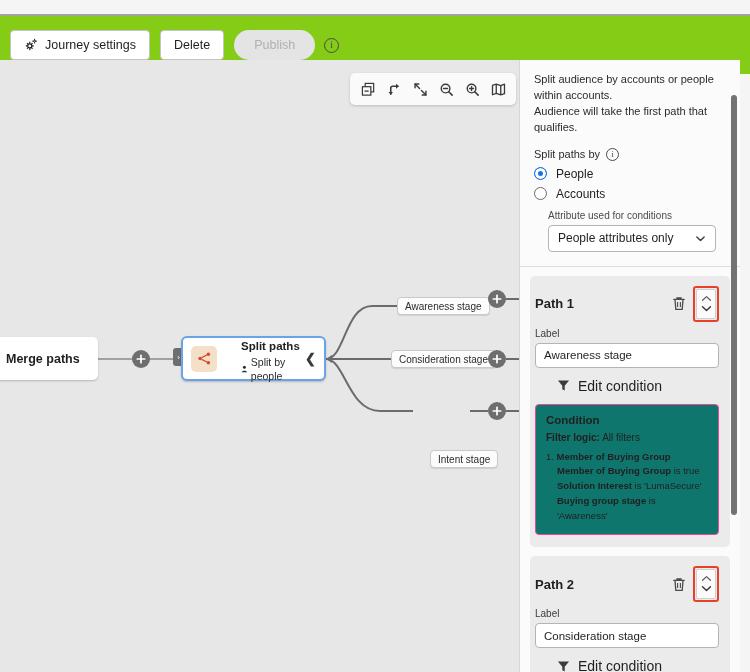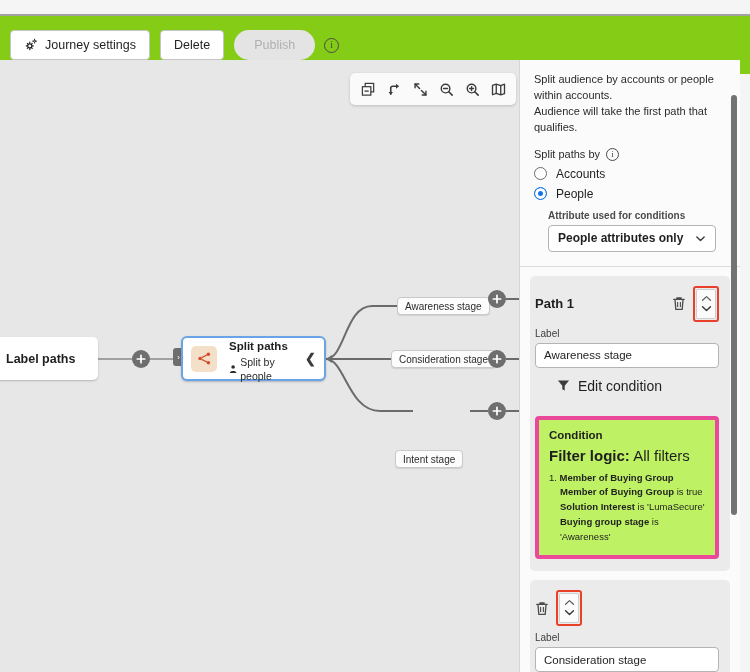--- a/index.html
+++ b/index.html
@@ -77,21 +77,21 @@
   }
   #split-node {
     left:181px; top:276px; width:145px; height:45px;
     border:2px solid #6aa3e8; border-radius:6px;
     padding:0 8px; background:#fff;
   }
   .split-icon-sq {
     width:26px; height:26px; border-radius:5px; background:#f4e0c8;
     display:flex; align-items:center; justify-content:center; flex:0 0 auto;
   }
-  .split-texts { margin-left:12px; line-height:1.35; flex:1 1 auto; }
+  .split-texts { margin-left:24px; line-height:1.35; flex:1 1 auto; }
   .split-title { font-size:11.5px; font-weight:bold; color:#1f1f1f; }
   .split-sub { font-size:10.5px; color:#2c2c2c; display:flex; align-items:center; gap:3px; }
   .chev-left {
     font-size:13px; color:#3b3b3b; font-weight:bold; margin-left:2px; cursor:pointer;
   }
 
   
   #split-tab {
     position:absolute; left:173px; top:288px; width:11px; height:18px;
     background:#6e6e6e; border-radius:3px 0 0 3px;
@@ -133,21 +133,21 @@
     padding:6px 14px 0 14px; font-size:12px; color:#1f1f1f; cursor:pointer;
   }
   .radio {
     width:13px; height:13px; border-radius:50%;
     border:1.6px solid #6b6b6b; background:#fff; flex:0 0 auto;
   }
   .radio.on {
     border-color:#1473e6; background:#1473e6;
     box-shadow:inset 0 0 0 3px #fff;
   }
-  .attr-block { padding:9px 24px 0 28px;font-weight:bold; }
+  .attr-block { padding:9px 24px 0 28px; }
   .attr-label { font-size:10px; color:#4b4b4b; margin-bottom:4px; }
   .select {
     height:27px; border:1px solid #b4b4b4; border-radius:4px; background:#fff;
     display:flex; align-items:center; justify-content:space-between;
     padding:0 9px; font-size:12px; color:#1f1f1f; cursor:pointer;
   }
   .panel-divider {
     margin-top:14px; border-top:1px solid #dcdcdc;
   }
 
@@ -172,25 +172,25 @@
   .text-input {
     margin-top:4px; height:25px; background:#fff; border:1px solid #b4b4b4;
     border-radius:4px; display:flex; align-items:center; padding:0 8px;
     font-size:11.5px; color:#1f1f1f; cursor:text;
   }
   .edit-cond {
     margin-top:10px; padding-left:22px; display:flex; align-items:center;
     gap:8px; font-size:14px; color:#1f1f1f; cursor:pointer;
   }
   .cond-box {
-    margin-top:22px; background:#bef264; border:4px solid #ec4899;
+    margin-top:10px; background:#0f766e; border:1px solid #ec4899;
     border-radius:4px; padding:9px 10px 11px 10px;
   }
   .cond-title { font-size:11.5px; font-weight:bold; margin-bottom:6px; }
-  .cond-logic { font-size:15px; margin-bottom:7px; }
+  .cond-logic { font-size:10px; margin-bottom:7px; }
   .cond-logic b { font-weight:bold; }
   .cond-item { font-size:9.5px; line-height:1.55; }
   .cond-item .num { }
   .cond-item b { font-weight:bold; }
   .cond-sub { padding-left:11px; }
 
   
   #panel-scroll {
     position:absolute; right:3px; top:35px; width:6px; height:420px;
     background:#737373; border-radius:3px; cursor:pointer;
@@ -280,21 +280,21 @@
     </div>
     <div class="tb-icon">
       <svg width="15" height="15" viewBox="0 0 16 16">
         <path d="M1.6 3.6 L5.6 2.2 L10.4 3.8 L14.4 2.3 V12.4 L10.4 13.8 L5.6 12.2 L1.6 13.6 Z" fill="none" stroke="#3b3b3b" stroke-width="1.4" stroke-linejoin="round"></path>
         <path d="M5.6 2.2 V12.2 M10.4 3.8 V13.8" stroke="#3b3b3b" stroke-width="1.4"></path>
       </svg>
     </div>
   </div>
 
   <div class="node" id="merge-node">
-    <span>Label paths</span>
+    <span>Merge paths</span>
   </div>
 
   <div class="plus" style="left:132px; top:290px;">
     <svg width="10" height="10" viewBox="0 0 10 10">
         <path d="M5 1.3V8.7M1.3 5H8.7" stroke="#fff" stroke-width="1.7" stroke-linecap="round"></path>
       </svg>
   </div>
 
   <div id="split-tab">
     <span>›</span>
@@ -321,21 +321,21 @@
     </span>
     <span class="chev-left">❮</span>
   </div>
 
   <div class="branch-label" style="left:397px; top:237px;">
     <span>Awareness stage</span>
   </div>
   <div class="branch-label" style="left:391px; top:290px;">
     <span>Consideration stage</span>
   </div>
-  <div class="branch-label" style="left:395px; top:342px;margin-top:48px;">
+  <div class="branch-label" style="left:430px; top:342px;margin-top:48px;">
     <span>Intent stage</span>
   </div>
 
   <div class="plus" style="left:488px; top:230px;">
     <svg width="10" height="10" viewBox="0 0 10 10">
         <path d="M5 1.3V8.7M1.3 5H8.7" stroke="#fff" stroke-width="1.7" stroke-linecap="round"></path>
       </svg>
   </div>
   <div class="plus" style="left:488px; top:290px;">
     <svg width="10" height="10" viewBox="0 0 10 10">
@@ -355,27 +355,27 @@
     <div>Split audience by accounts or people within accounts.</div>
     <div>Audience will take the first path that qualifies.</div>
   </div>
 
   <div class="splitby-row">
     <span>Split paths by</span>
     <span class="info-circle sm">i</span>
   </div>
 
   <div class="radio-row">
+    <span class="radio on"></span>
+    <span>People</span>
+  </div>
+
+  <div class="radio-row">
     <span class="radio"></span>
     <span>Accounts</span>
-  </div>
-
-  <div class="radio-row">
-    <span class="radio on"></span>
-    <span>People</span>
   </div>
 
   <div class="attr-block">
     <div class="attr-label">Attribute used for conditions</div>
     <div class="select">
       <span>People attributes only</span>
       <svg width="11" height="11" viewBox="0 0 12 12">
         <path d="M2 4.3 L6 8.3 L10 4.3" fill="none" stroke="#3b3b3b" stroke-width="1.5" stroke-linecap="round" stroke-linejoin="round"></path>
       </svg>
     </div>
@@ -439,20 +439,21 @@
         </div>
         <div class="cond-sub">
           <b>Buying group stage</b><span> is 'Awareness'</span>
         </div>
       </div>
     </div>
   </div>
 
   <div class="path-card">
     <div class="path-head">
+      <span class="path-title">Path 2</span>
       <span class="trash">
         <svg width="14" height="15" viewBox="0 0 14 15">
           <path d="M1.8 3.4 H12.2 M5 3.4 V2 H9 V3.4" fill="none" stroke="#4b4b4b" stroke-width="1.3" stroke-linecap="round"></path>
           <path d="M3 3.6 L3.8 13.4 H10.2 L11 3.6" fill="none" stroke="#4b4b4b" stroke-width="1.3" stroke-linejoin="round"></path>
           <path d="M5.6 6 V11 M8.4 6 V11" stroke="#4b4b4b" stroke-width="1.1"></path>
         </svg>
       </span>
       <span class="updown-wrap">
         <span class="updown">
           <span>

